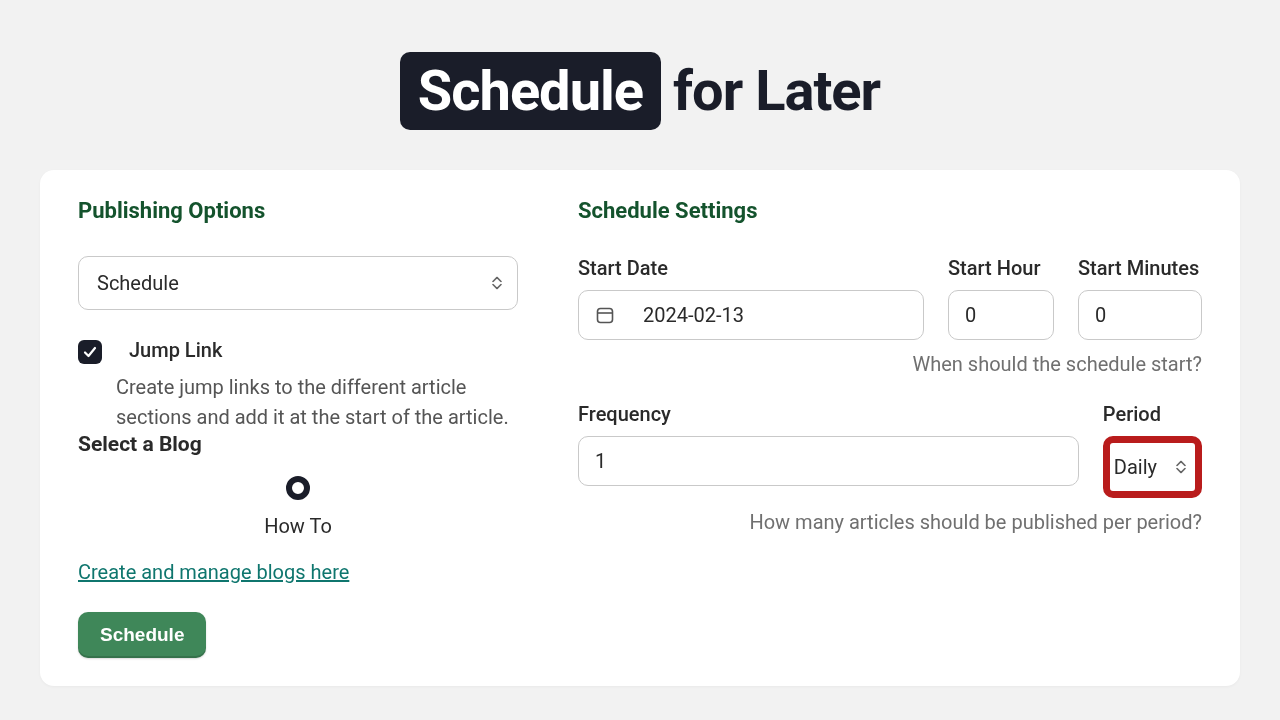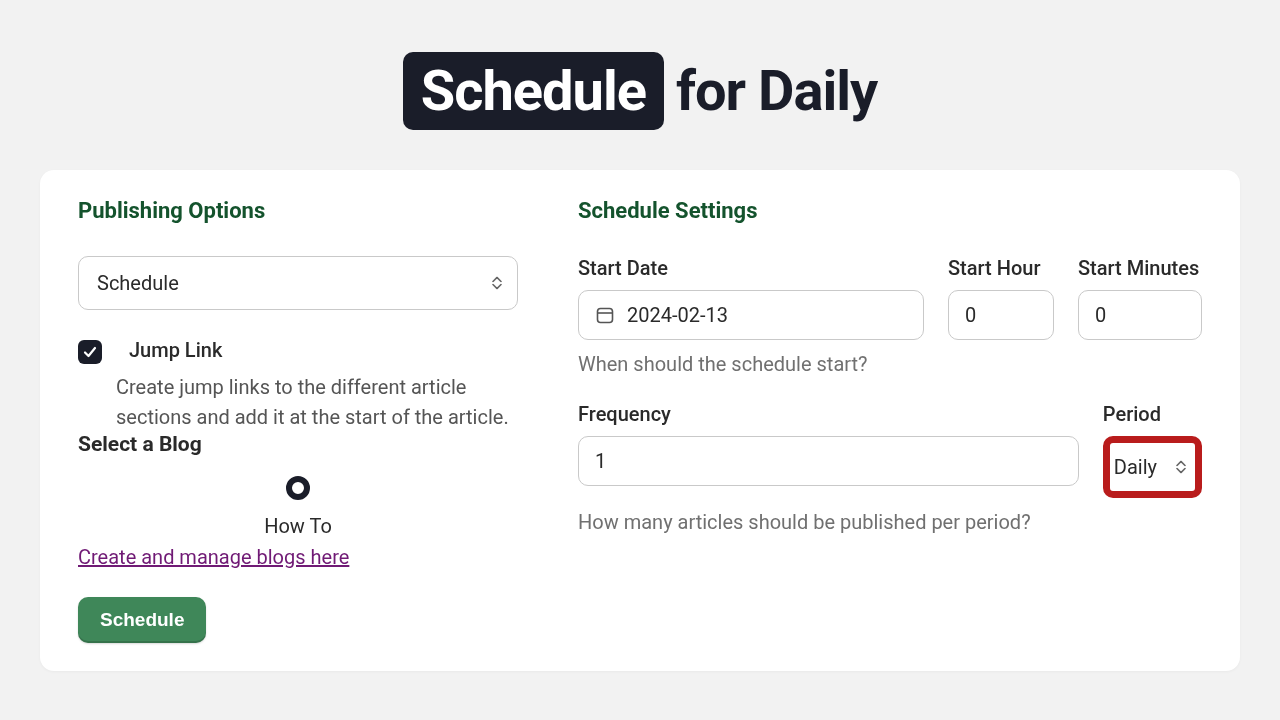--- a/index.html
+++ b/index.html
@@ -124,23 +124,23 @@
   background: #fff;
   cursor: pointer;
   flex-shrink: 0;
 }
 .radio-label {
   font-size: 20px;
   color: #2a2a2a;
 }
 .link {
   display: inline-block;
-  margin-top: 7px;
-  font-size: 20px;
-  color: #701a75;
+  margin-top: 22px;
+  font-size: 20px;
+  color: #0f766e;
   text-decoration: underline;
   cursor: pointer;
 }
 .btn-primary {
   margin-top: 28px;
   background: #3f8759;
   color: #fff;
   border: none;
   border-radius: 10px;
   padding: 12px 22px;
@@ -168,28 +168,29 @@
   border: 1px solid #c9c9c9;
   border-radius: 10px;
   padding: 12px 16px;
   font-size: 20px;
   color: #2a2a2a;
   background: #fff;
 }
 .input-date {
   display: flex;
   align-items: center;
-  gap: 12px;
+  gap: 28px;
 }
 .input-date svg { width: 20px; height: 20px; flex-shrink: 0; }
 .help-text {
   font-size: 20px;
   color: #707070;
   margin-top: 12px;
   margin-bottom: 26px;
+  text-align: right;
 }
 .select-small {
   border: 7px solid #b91c1c;
   border-radius: 10px;
   padding: 12px 38px 12px 4px;
   font-size: 20px;
   color: #2a2a2a;
   background: #fff;
   position: relative;
   cursor: pointer;
@@ -198,21 +199,21 @@
 .f-hour { flex: 0 0 106px; }
 .f-min  { flex: 0 0 124px; }
 .f-freq { flex: 1; }
 .f-period { flex: 0 0 auto; }
 </style>
 </head>
 <body>
 
 <div class="header">
   <div class="header-title">
-    <span class="header-badge">Schedule</span><span class="header-suffix">for Daily</span>
+    <span class="header-badge">Schedule</span><span class="header-suffix">for Later</span>
   </div>
 </div>
 
 <div class="card">
 
   <div class="col-left">
     <div class="section-title">Publishing Options</div>
 
     <div class="select-wrap">
       <div class="select">Schedule</div>

